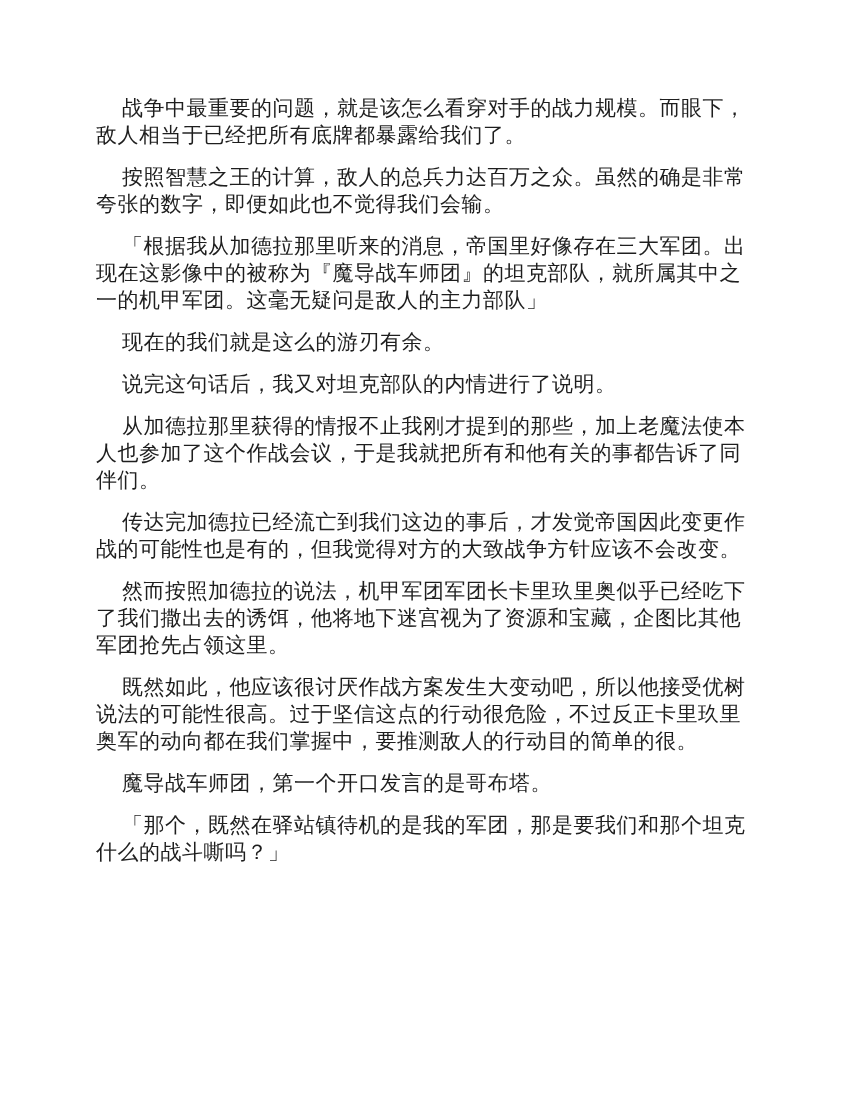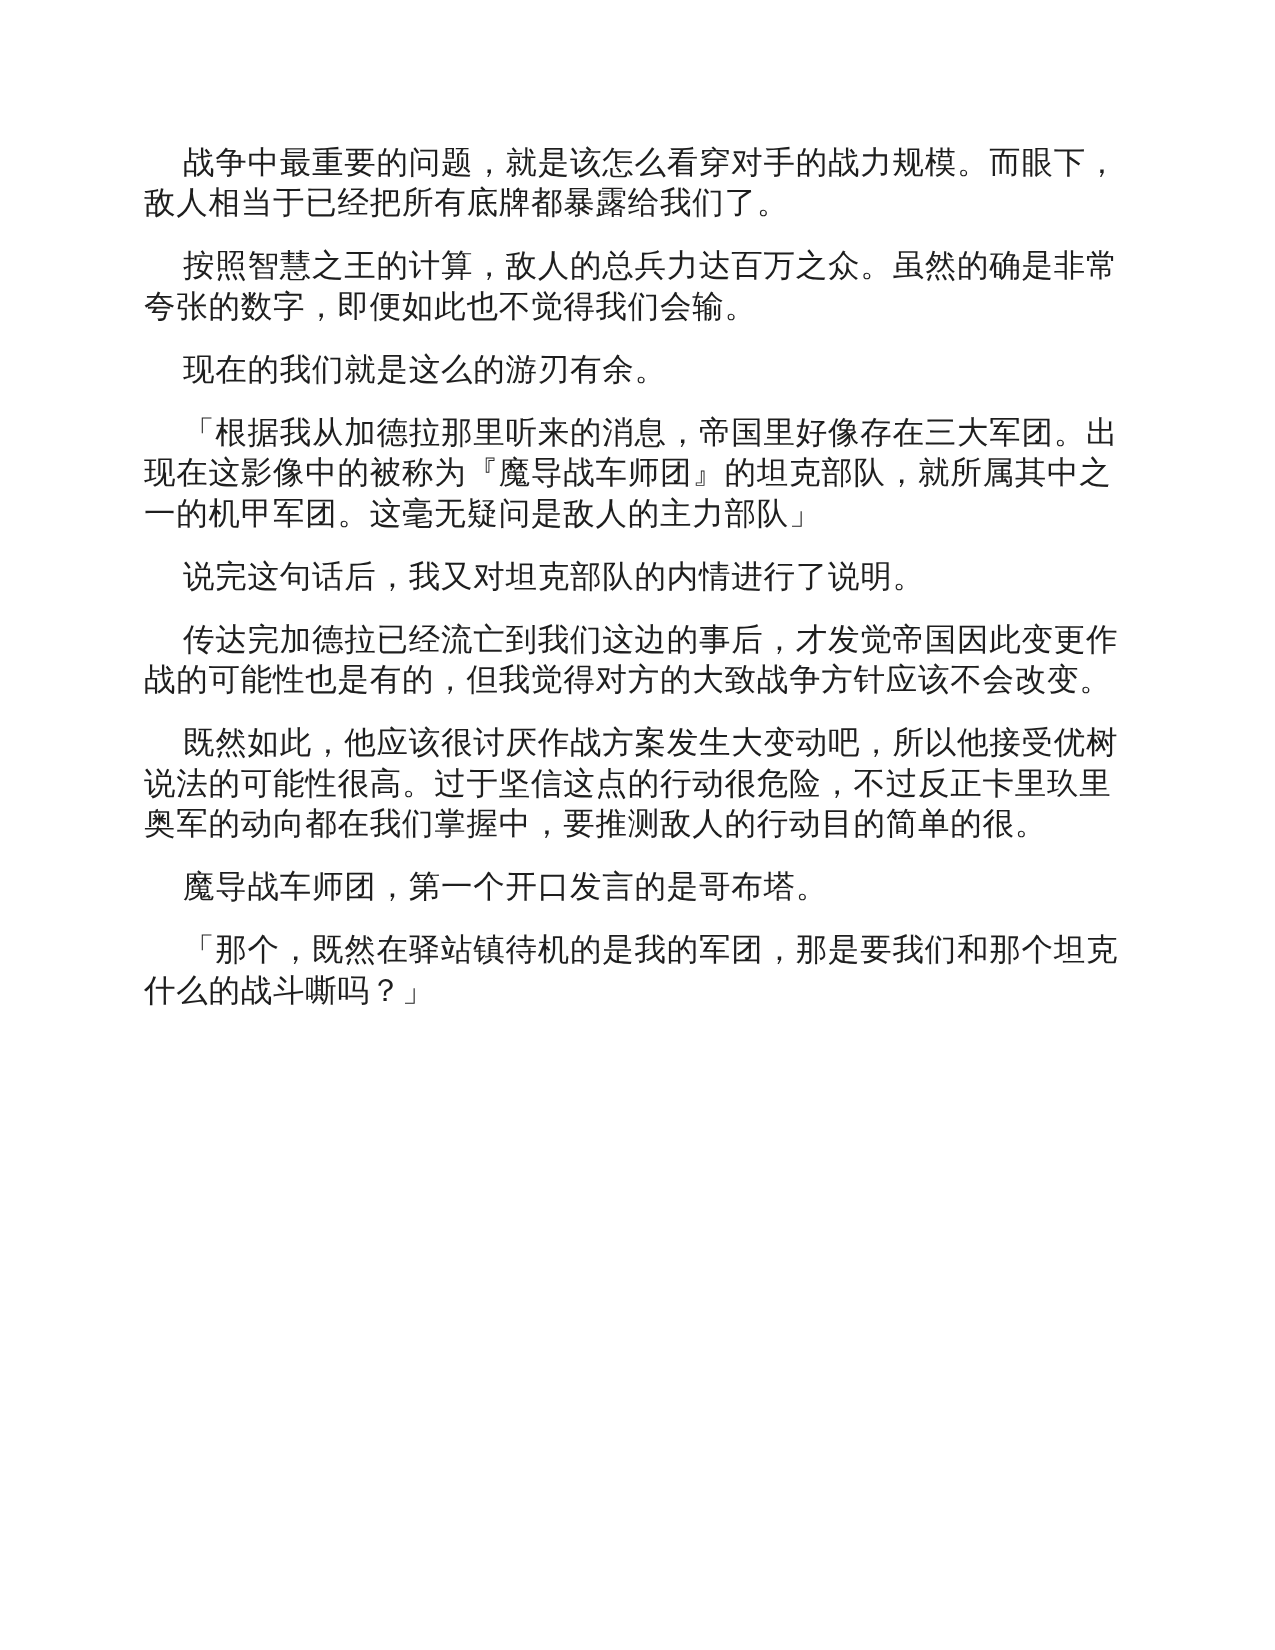--- a/index.html
+++ b/index.html
@@ -30,20 +30,22 @@
       text-align: left;
       word-break: break-all;
     }
   </style>
 </head>
 <body>
 
 <div class="page">
   <p>战争中最重要的问题，就是该怎么看穿对手的战力规模。而眼下，敌人相当于已经把所有底牌都暴露给我们了。</p>
   <p>按照智慧之王的计算，敌人的总兵力达百万之众。虽然的确是非常夸张的数字，即便如此也不觉得我们会输。</p>
+  <p>「根据我从加德拉那里听来的消息，帝国里好像存在三大军团。出现在这影像中的被称为『魔导战车师团』的坦克部队，就所属其中之一的机甲军团。这毫无疑问是敌人的主力部队」</p>
   <p>现在的我们就是这么的游刃有余。</p>
-  <p>「根据我从加德拉那里听来的消息，帝国里好像存在三大军团。出现在这影像中的被称为『魔导战车师团』的坦克部队，就所属其中之一的机甲军团。这毫无疑问是敌人的主力部队」</p>
   <p>说完这句话后，我又对坦克部队的内情进行了说明。</p>
+  <p>从加德拉那里获得的情报不止我刚才提到的那些，加上老魔法使本人也参加了这个作战会议，于是我就把所有和他有关的事都告诉了同伴们。</p>
   <p>传达完加德拉已经流亡到我们这边的事后，才发觉帝国因此变更作战的可能性也是有的，但我觉得对方的大致战争方针应该不会改变。</p>
+  <p>然而按照加德拉的说法，机甲军团军团长卡里玖里奥似乎已经吃下了我们撒出去的诱饵，他将地下迷宫视为了资源和宝藏，企图比其他军团抢先占领这里。</p>
   <p>既然如此，他应该很讨厌作战方案发生大变动吧，所以他接受优树说法的可能性很高。过于坚信这点的行动很危险，不过反正卡里玖里奥军的动向都在我们掌握中，要推测敌人的行动目的简单的很。</p>
   <p>魔导战车师团，第一个开口发言的是哥布塔。</p>
   <p>「那个，既然在驿站镇待机的是我的军团，那是要我们和那个坦克什么的战斗嘶吗？」</p>
 </div>
 
 </body></html>

